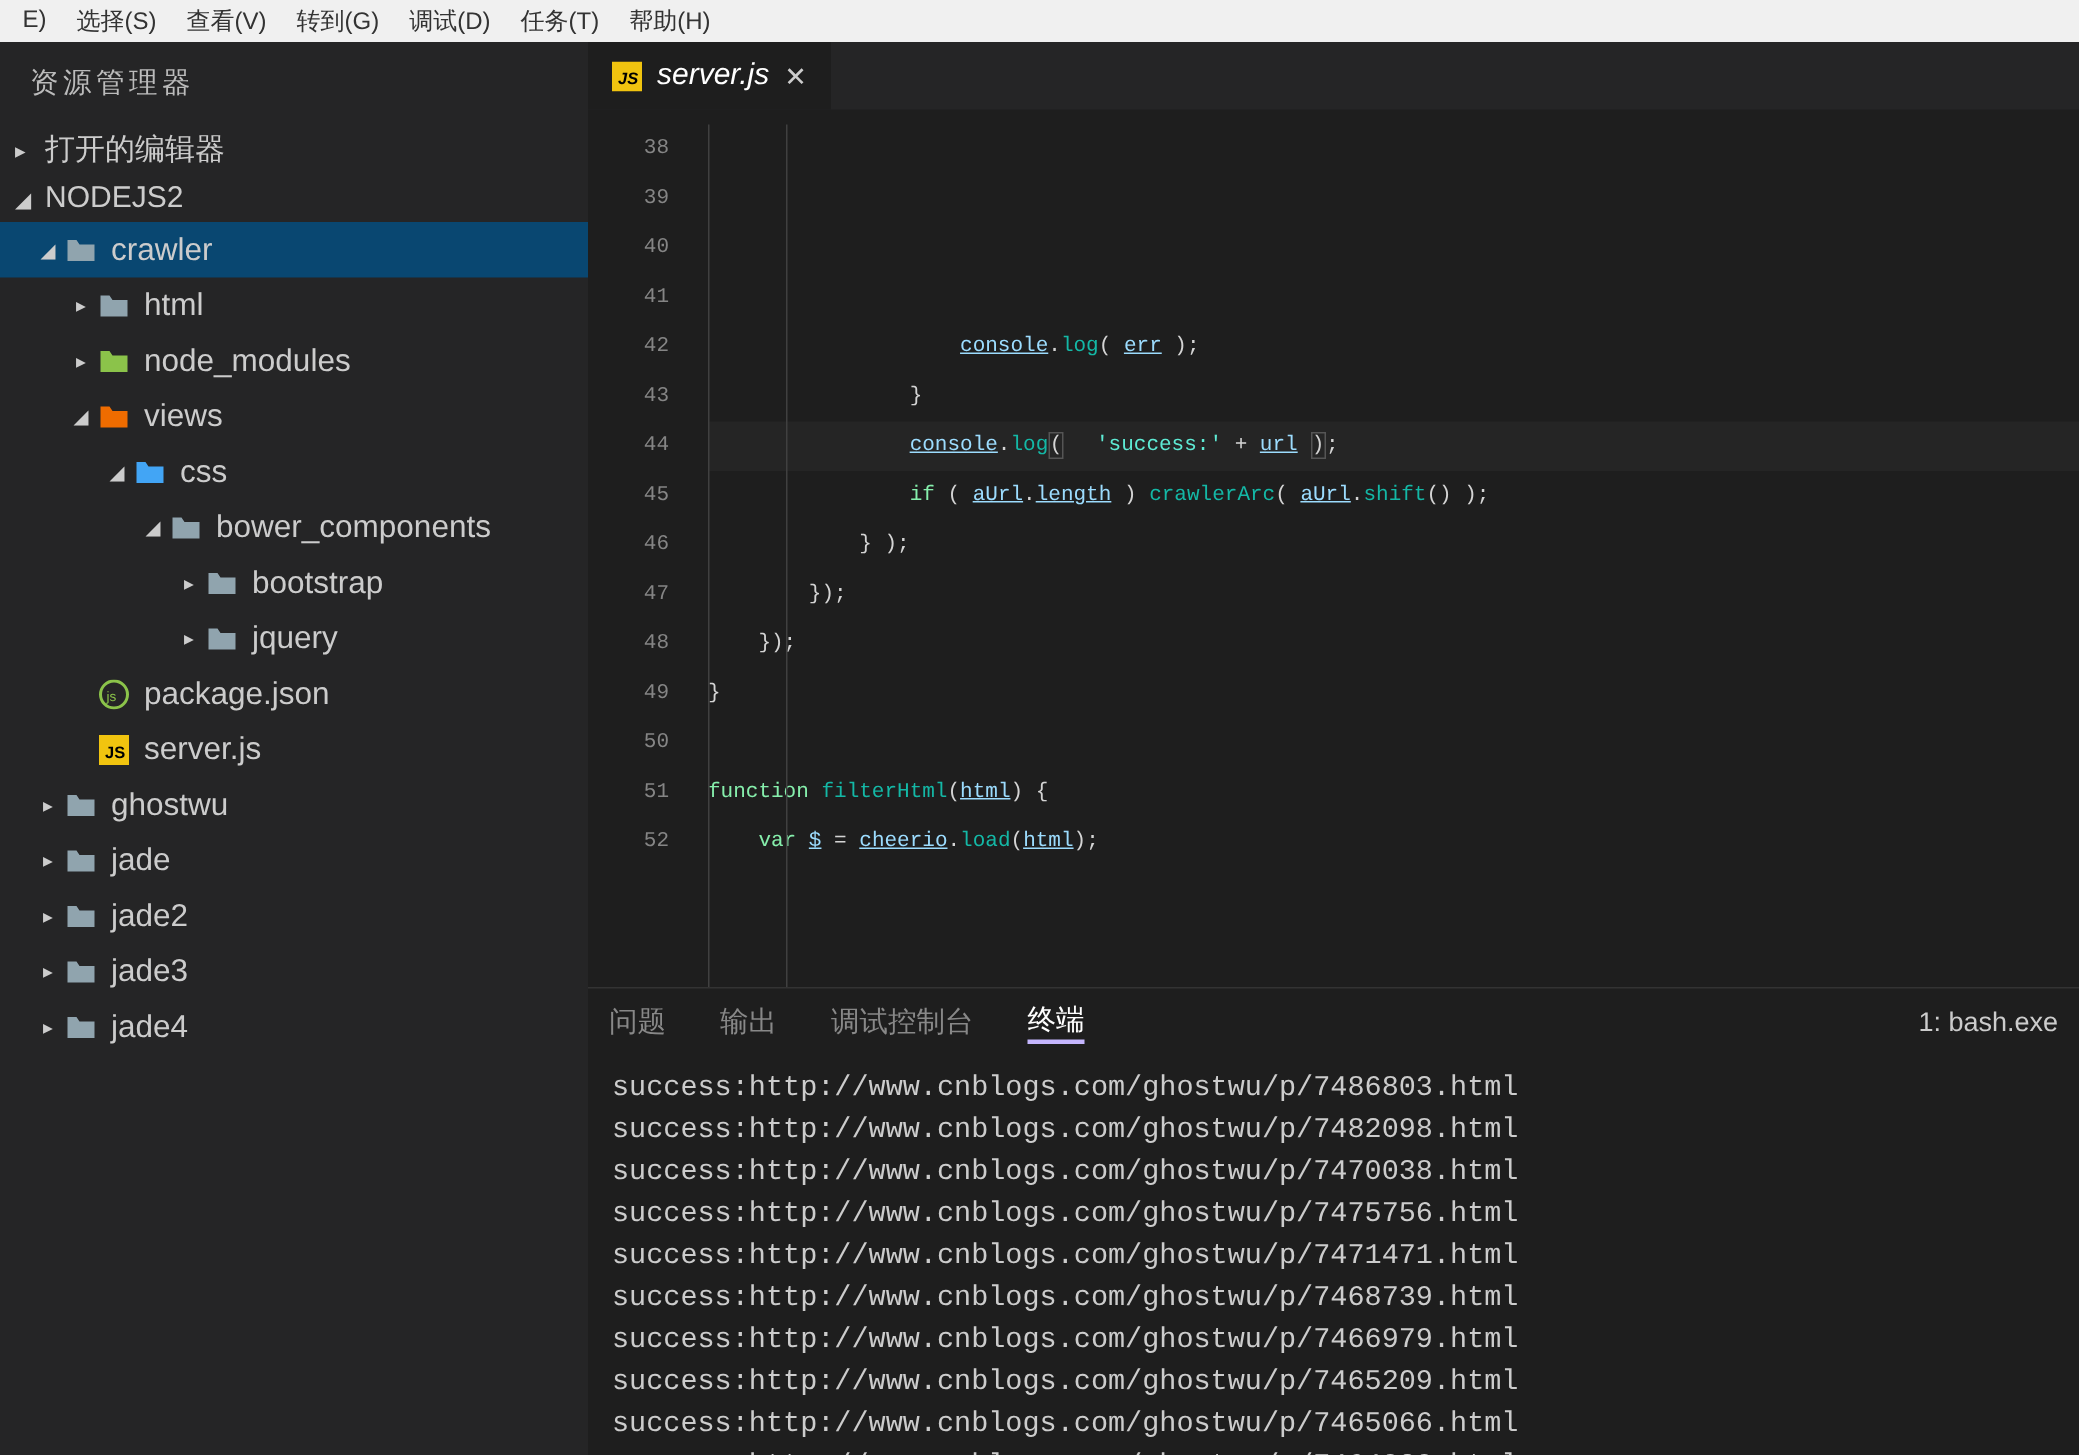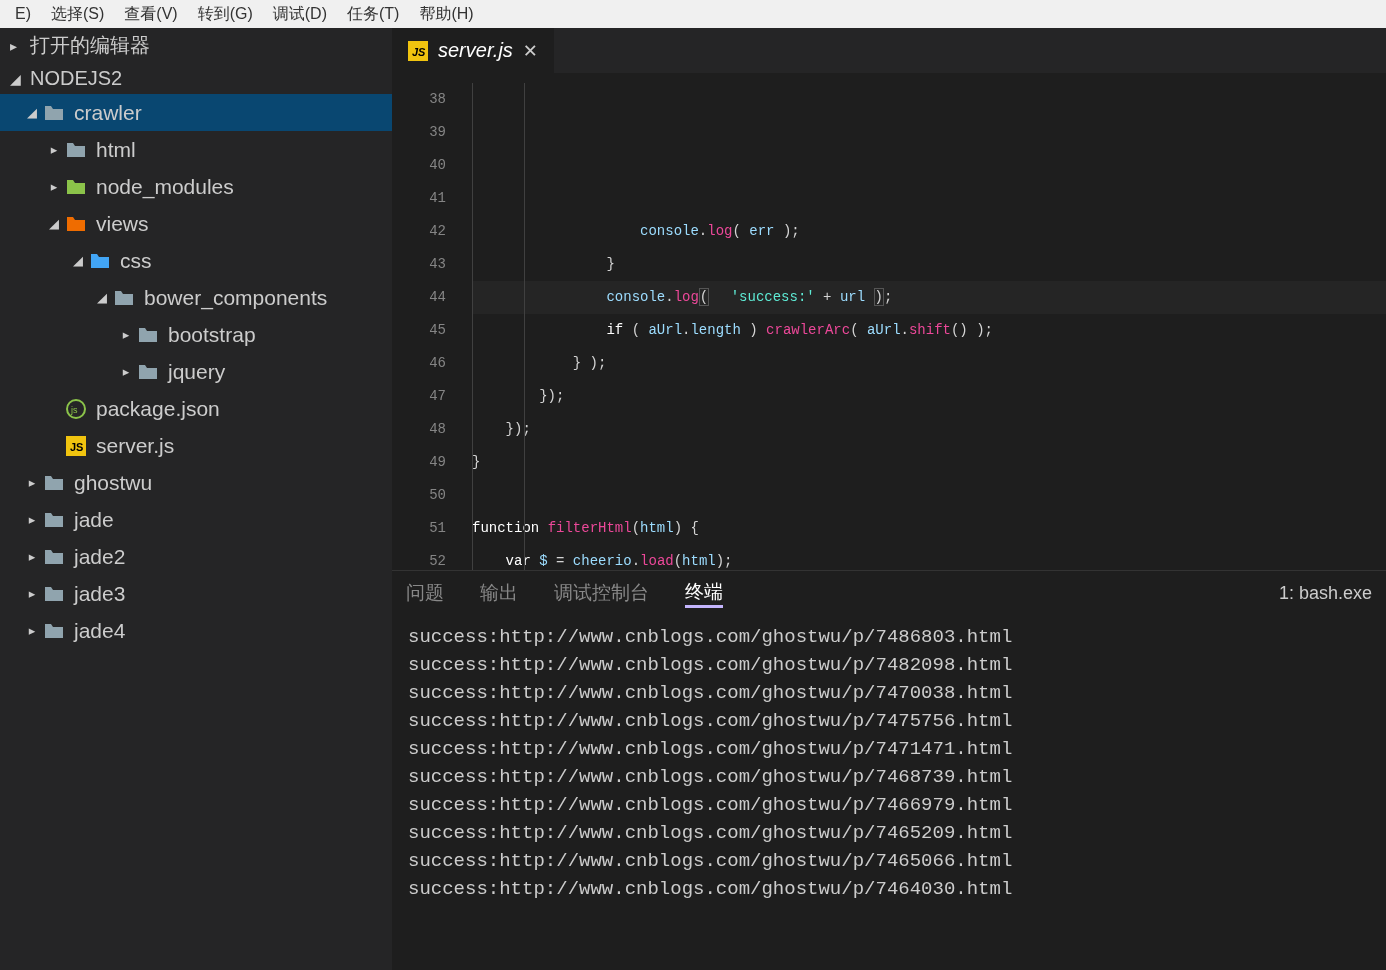--- a/index.html
+++ b/index.html
@@ -102,28 +102,28 @@
 }
 .code .line { height: 33px; }
 .code .line.current { background: rgba(255,255,255,0.03); }
 .indent-guide {
   position: absolute;
   top: 10px;
   bottom: 0;
   width: 1px;
   background: #404040;
 }
-.tk-kw { color: #ffffff; margin-top: 20px; }
-.tk-fn { color: #ec4899; }
-.tk-id { color: #9cdcfe; }
+.tk-kw { color: #86efac; margin-top: 20px; }
+.tk-fn { color: #14b8a6; }
+.tk-id { color: #9cdcfe; text-decoration: underline; }
 .tk-str { color: #5eead4; margin-left: 13px; }
 .tk-pn { color: #d4d4d4; }
 .tk-paren-match { border: 1px solid #555; }
 .panel {
-  height: 400px;
+  height: 312px;
   background: #1e1e1e;
   border-top: 1px solid #333;
   display: flex;
   flex-direction: column;
 }
 .panel-tabs {
   display: flex;
   align-items: center;
   height: 44px;
   padding: 0 14px;
@@ -155,20 +155,21 @@
     <span>选择(S)</span>
     <span>查看(V)</span>
     <span>转到(G)</span>
     <span>调试(D)</span>
     <span>任务(T)</span>
     <span>帮助(H)</span>
   </div>
 
 <div class="main">
   <div class="sidebar">
+    <div class="sidebar-header">资源管理器</div>
     <div class="section-title">
       <span class="chev">▸</span>
       <span>打开的编辑器</span>
     </div>
     <div class="section-title">
       <span class="chev">◢</span>
       <span>NODEJS2</span>
     </div>
     <div class="tree" id="tree">
         <div class="tree-item indent-1 selected">

